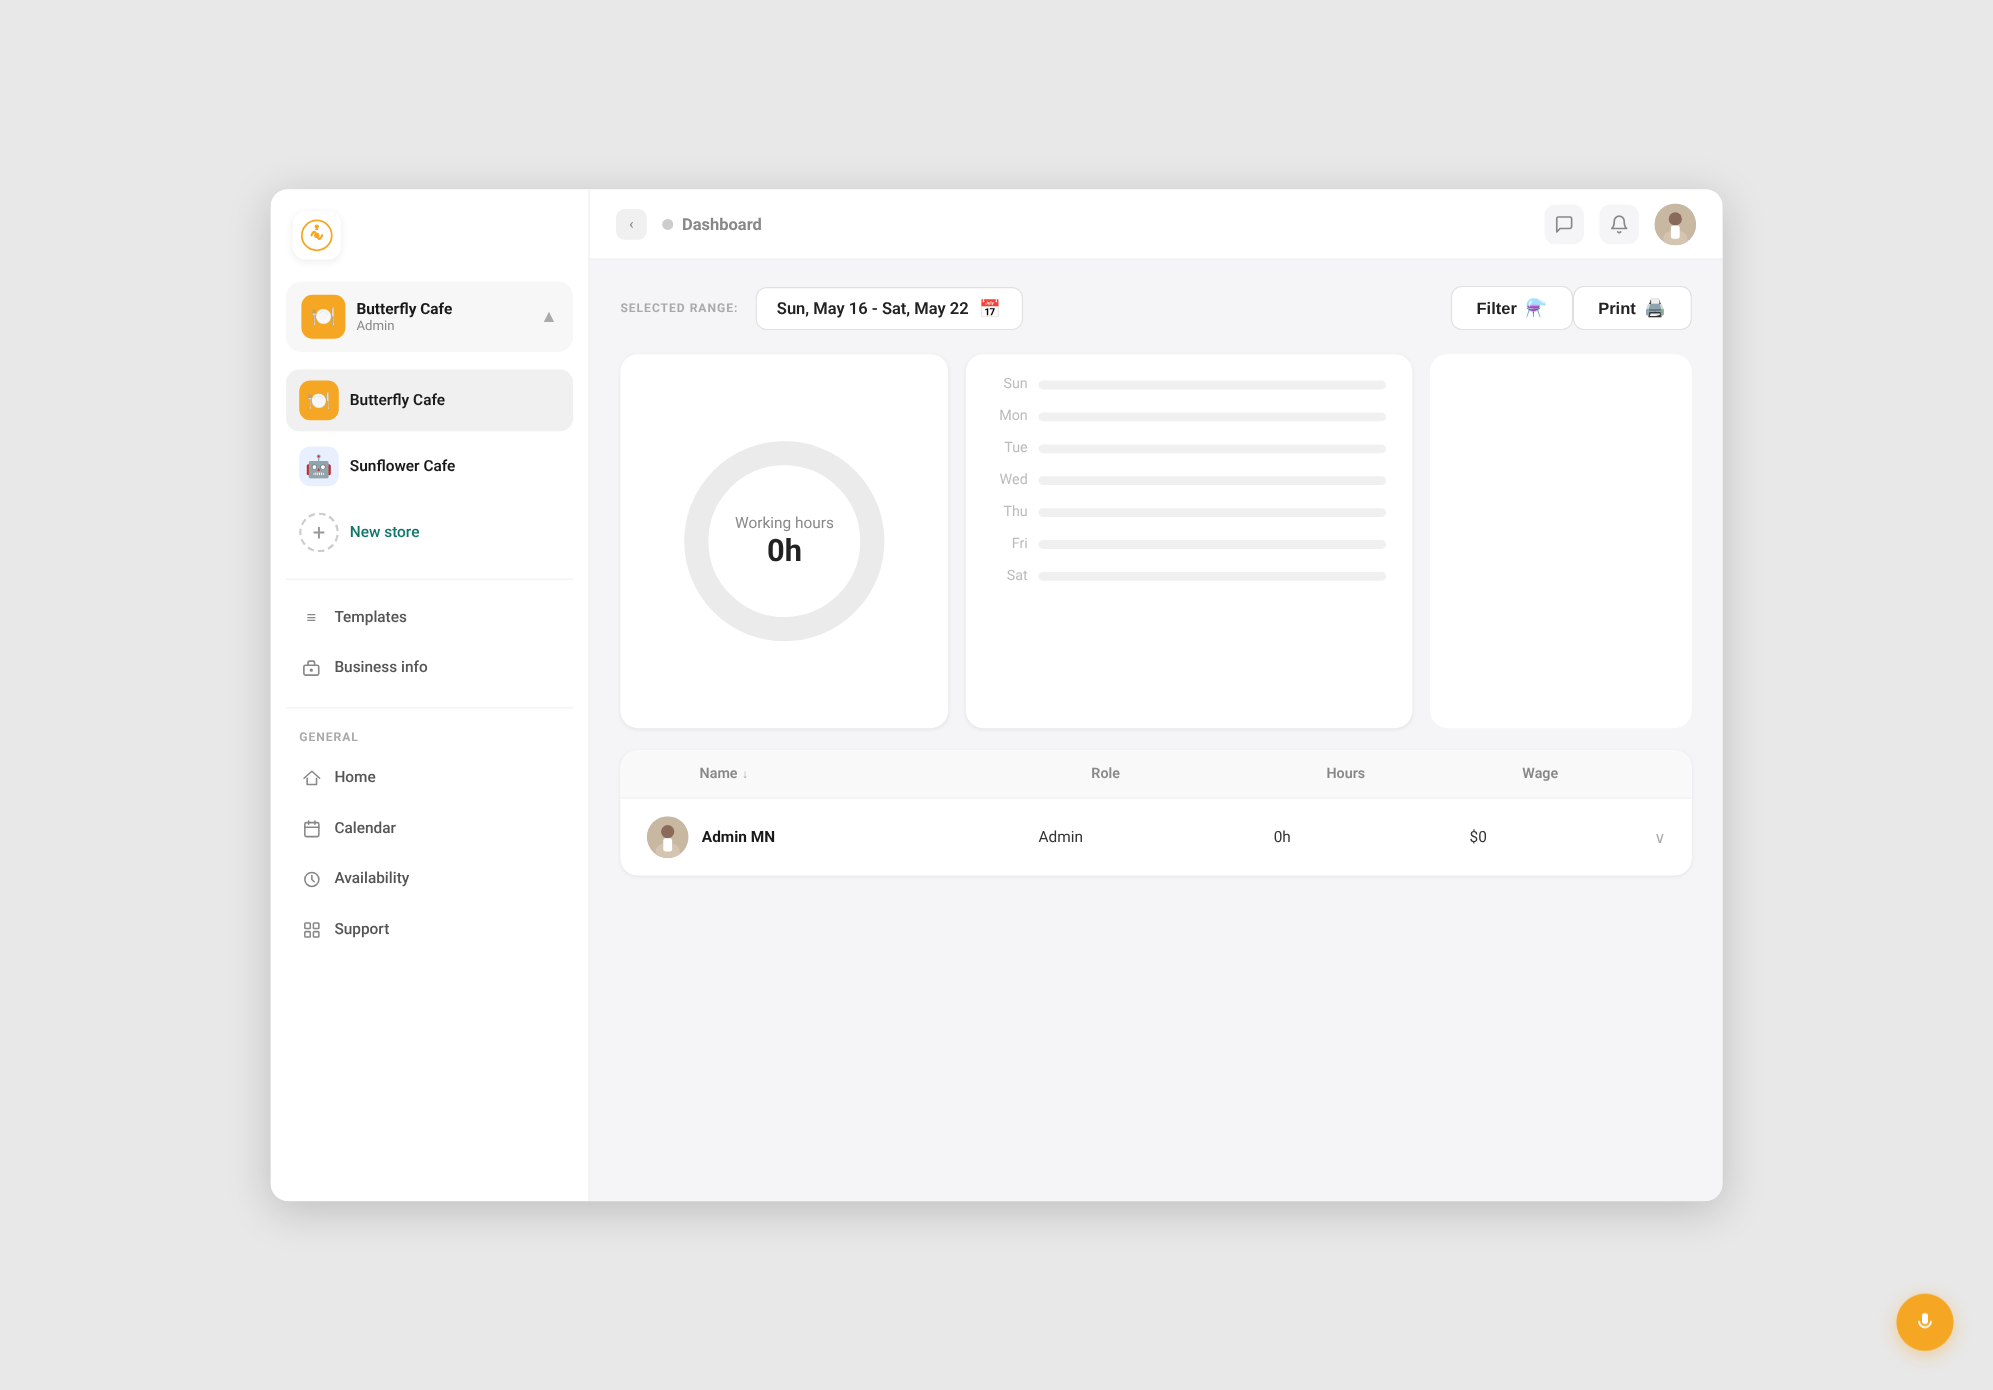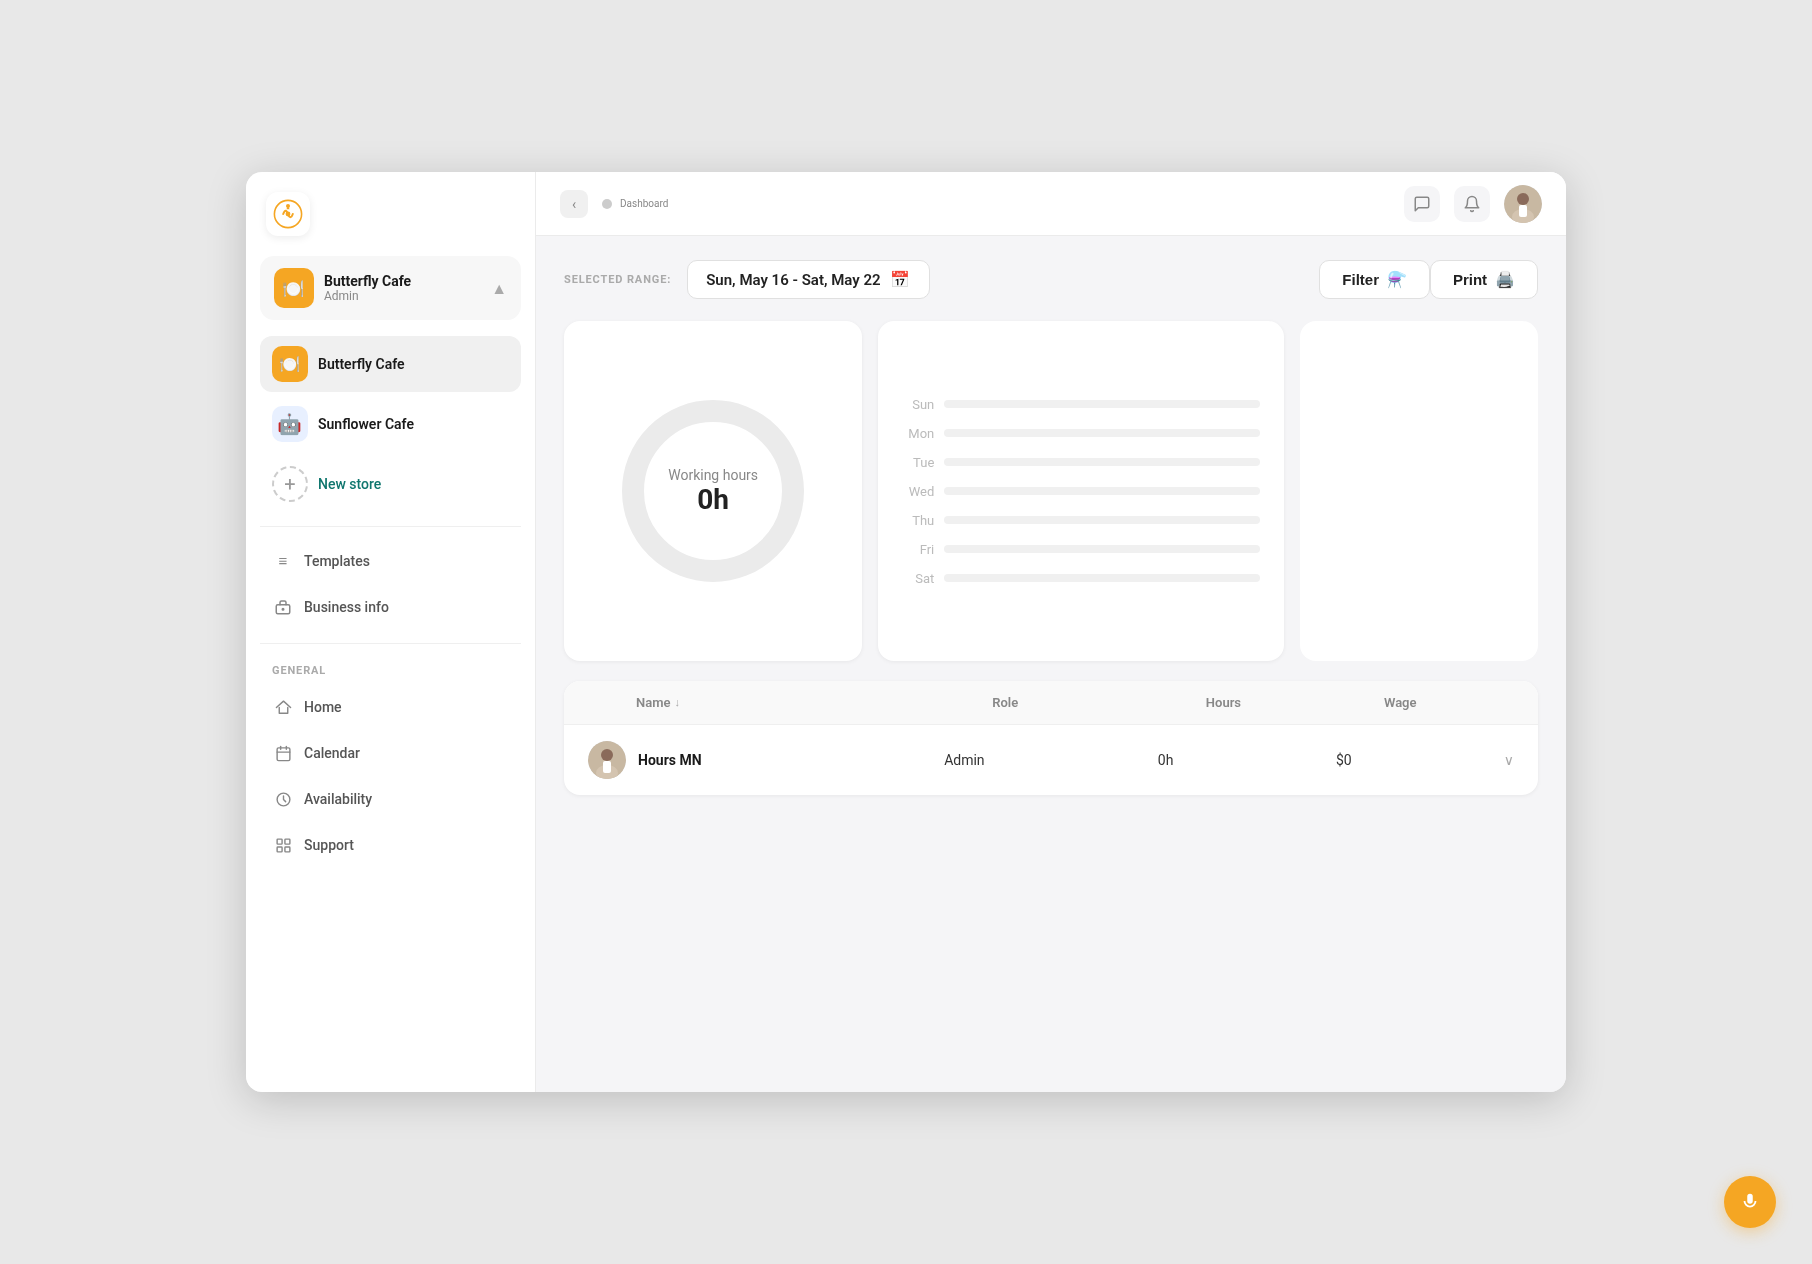--- a/index.html
+++ b/index.html
@@ -194,23 +194,23 @@
       display: flex; align-items: center;
       flex: 1;
     }
     .breadcrumb-dot {
       width: 10px; height: 10px;
       border-radius: 50%;
       background: #ccc;
       margin-right: 8px;
     }
     .breadcrumb-text {
-      font-size: 10px;
+      font-size: 15px;
       color: #888;
-      font-weight: 400;
+      font-weight: 700;
     }
     .topbar-actions {
       display: flex; align-items: center; gap: 14px;
     }
     .topbar-icon-btn {
       width: 36px; height: 36px;
       border-radius: 10px;
       background: #f5f5f7;
       display: flex; align-items: center; justify-content: center;
       cursor: pointer;
@@ -314,21 +314,20 @@
       font-size: 28px;
       font-weight: 700;
       color: #222;
       display: block;
     }
     .chart-grid-card {
       flex: 1.5;
       padding: 20px 24px;
       display: flex;
       flex-direction: column;
-      justify-content: center;
     }
     .chart-days {
       display: flex;
       flex-direction: column;
       gap: 14px;
     }
     .chart-day-row {
       display: flex;
       align-items: center;
       gap: 10px;
@@ -649,21 +648,21 @@
         <div class="table-row">
           <div class="table-cell name-cell">
             <div class="row-avatar">
               <svg width="38" height="38" viewBox="0 0 38 38">
                 <circle cx="19" cy="19" r="19" fill="#c8b8a2"></circle>
                 <circle cx="19" cy="14" r="6" fill="#8a6a5a"></circle>
                 <ellipse cx="19" cy="32" rx="11" ry="8" fill="#d4c4b0"></ellipse>
                 <rect x="15" y="20" width="8" height="12" fill="#fff" rx="2"></rect>
               </svg>
             </div>
-            <span>Hours MN</span>
+            <span>Admin MN</span>
           </div>
           <div class="table-cell">Admin</div>
           <div class="table-cell">0h</div>
           <div class="table-cell" style="display:flex;align-items:center;justify-content:space-between;">
             <span>$0</span>
             <span class="chevron-down">∨</span>
           </div>
         </div>
       </div>
     </div>

